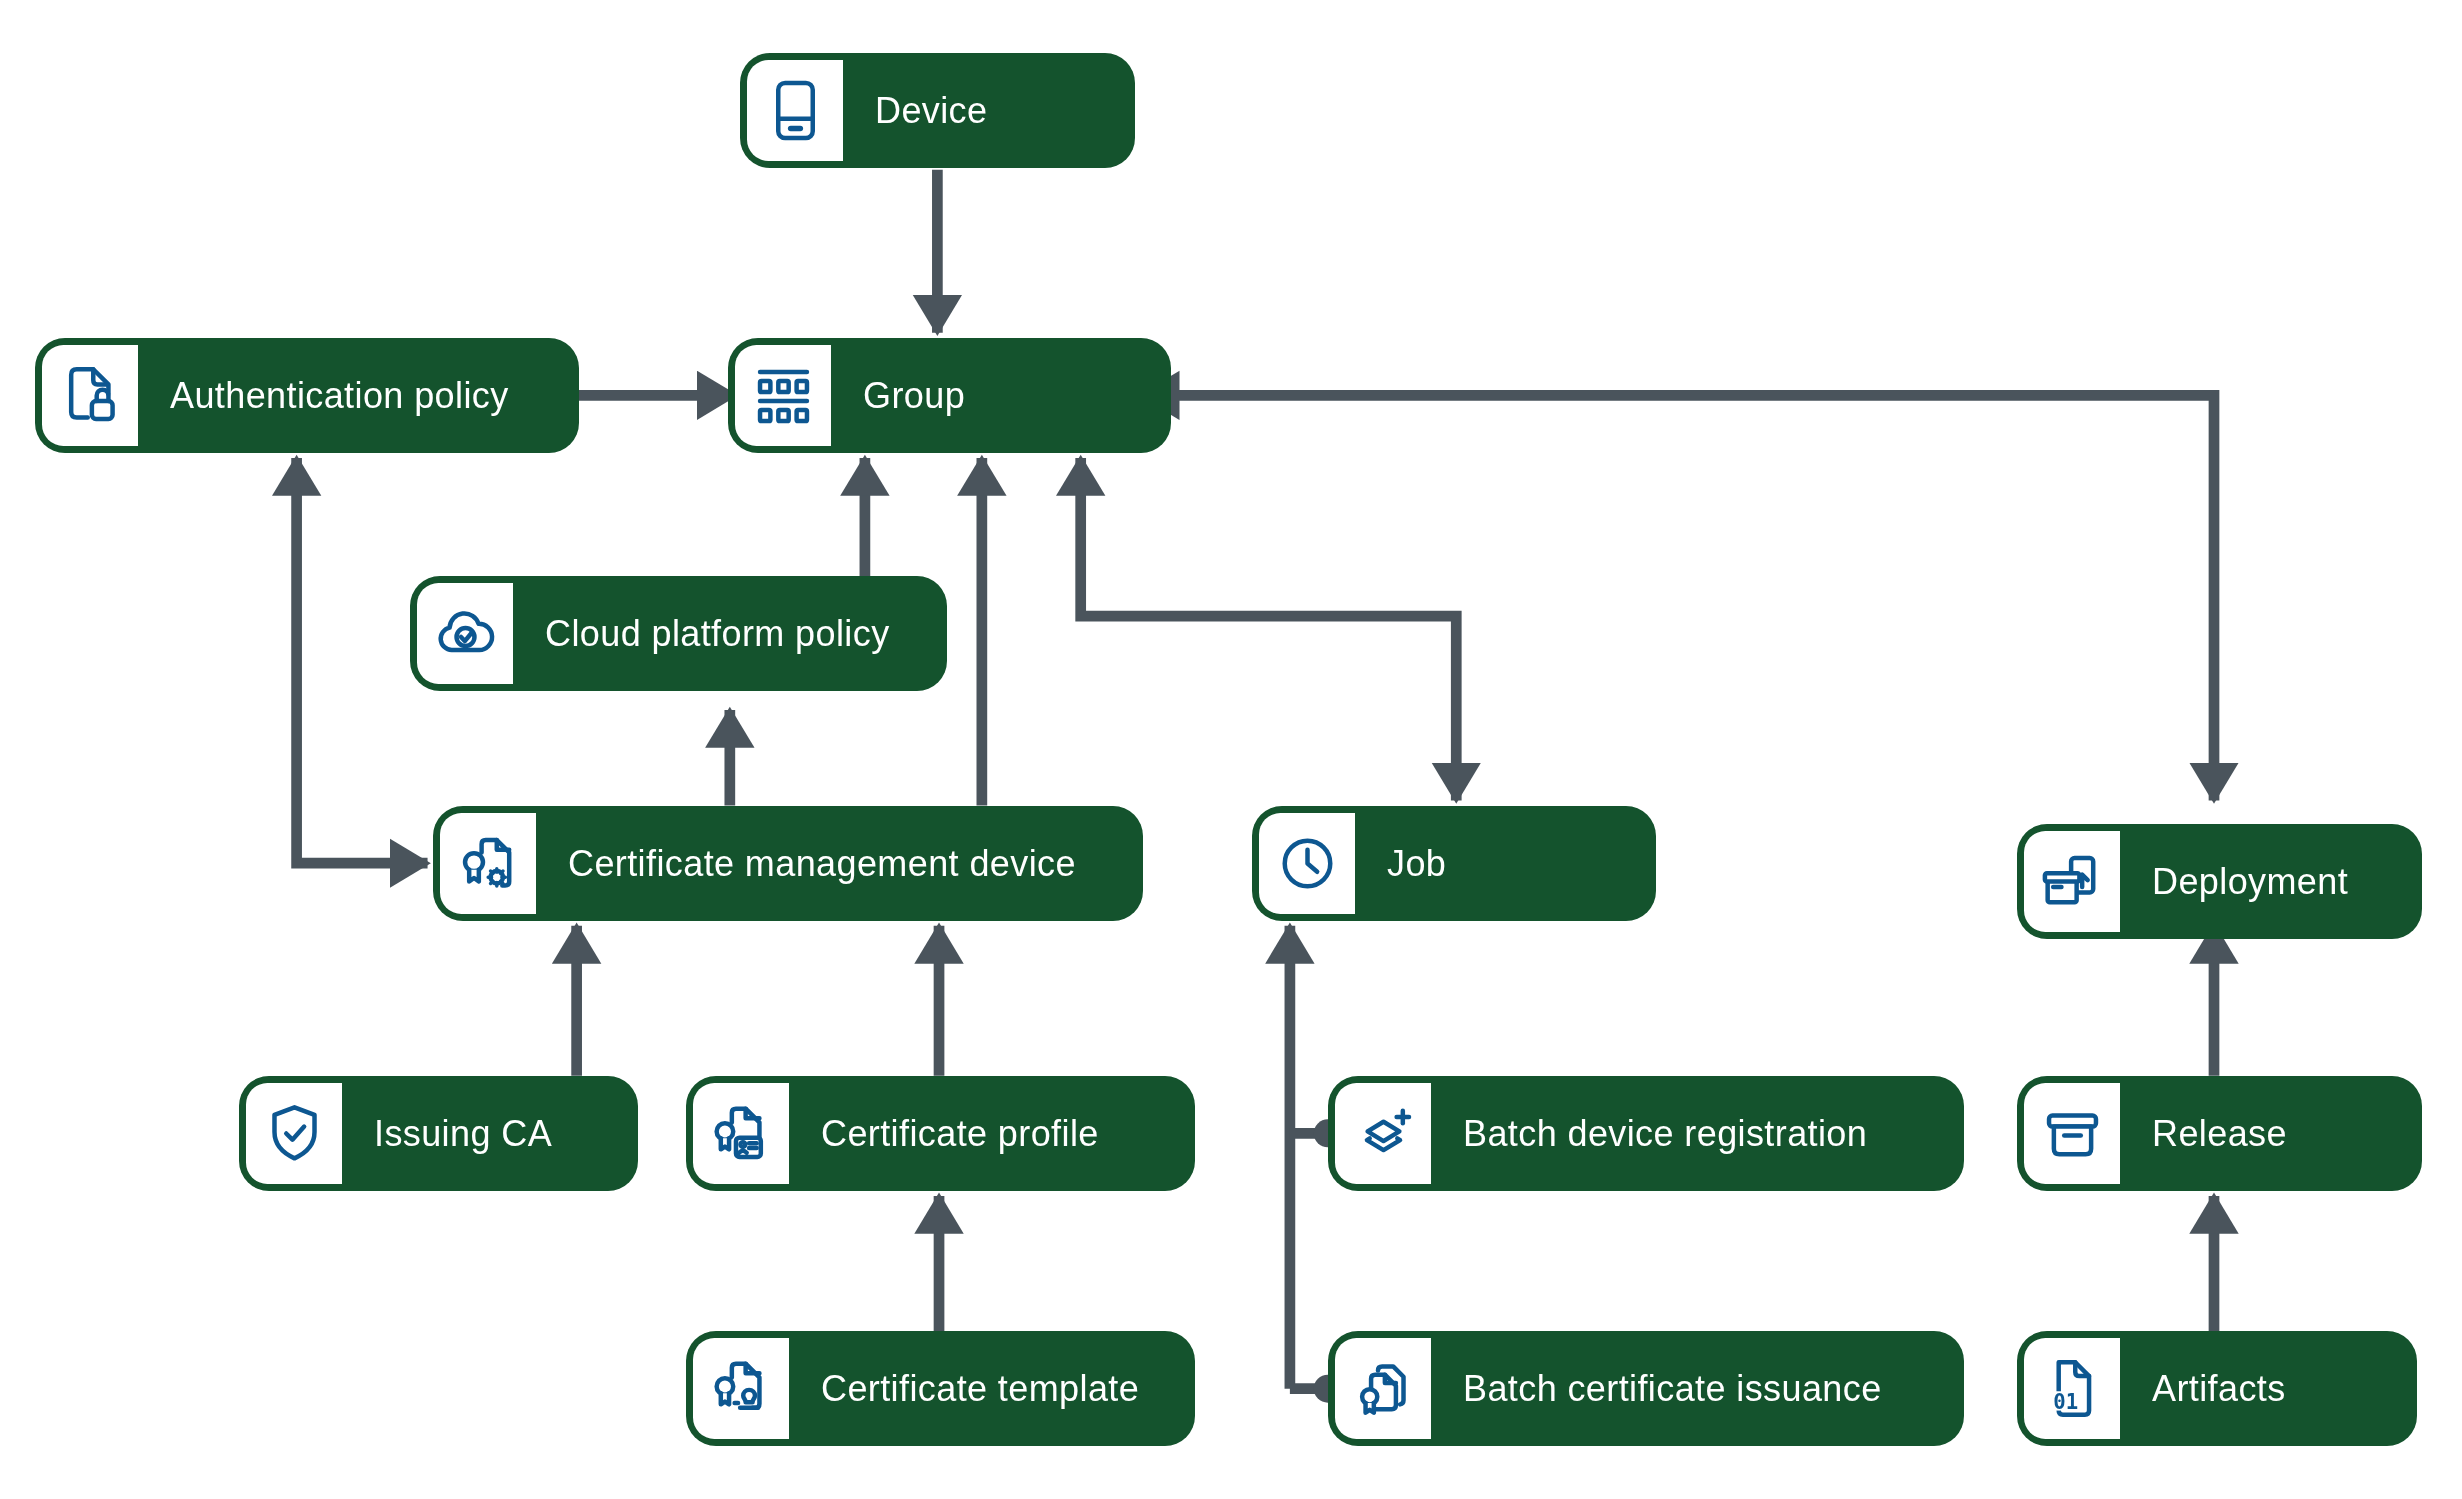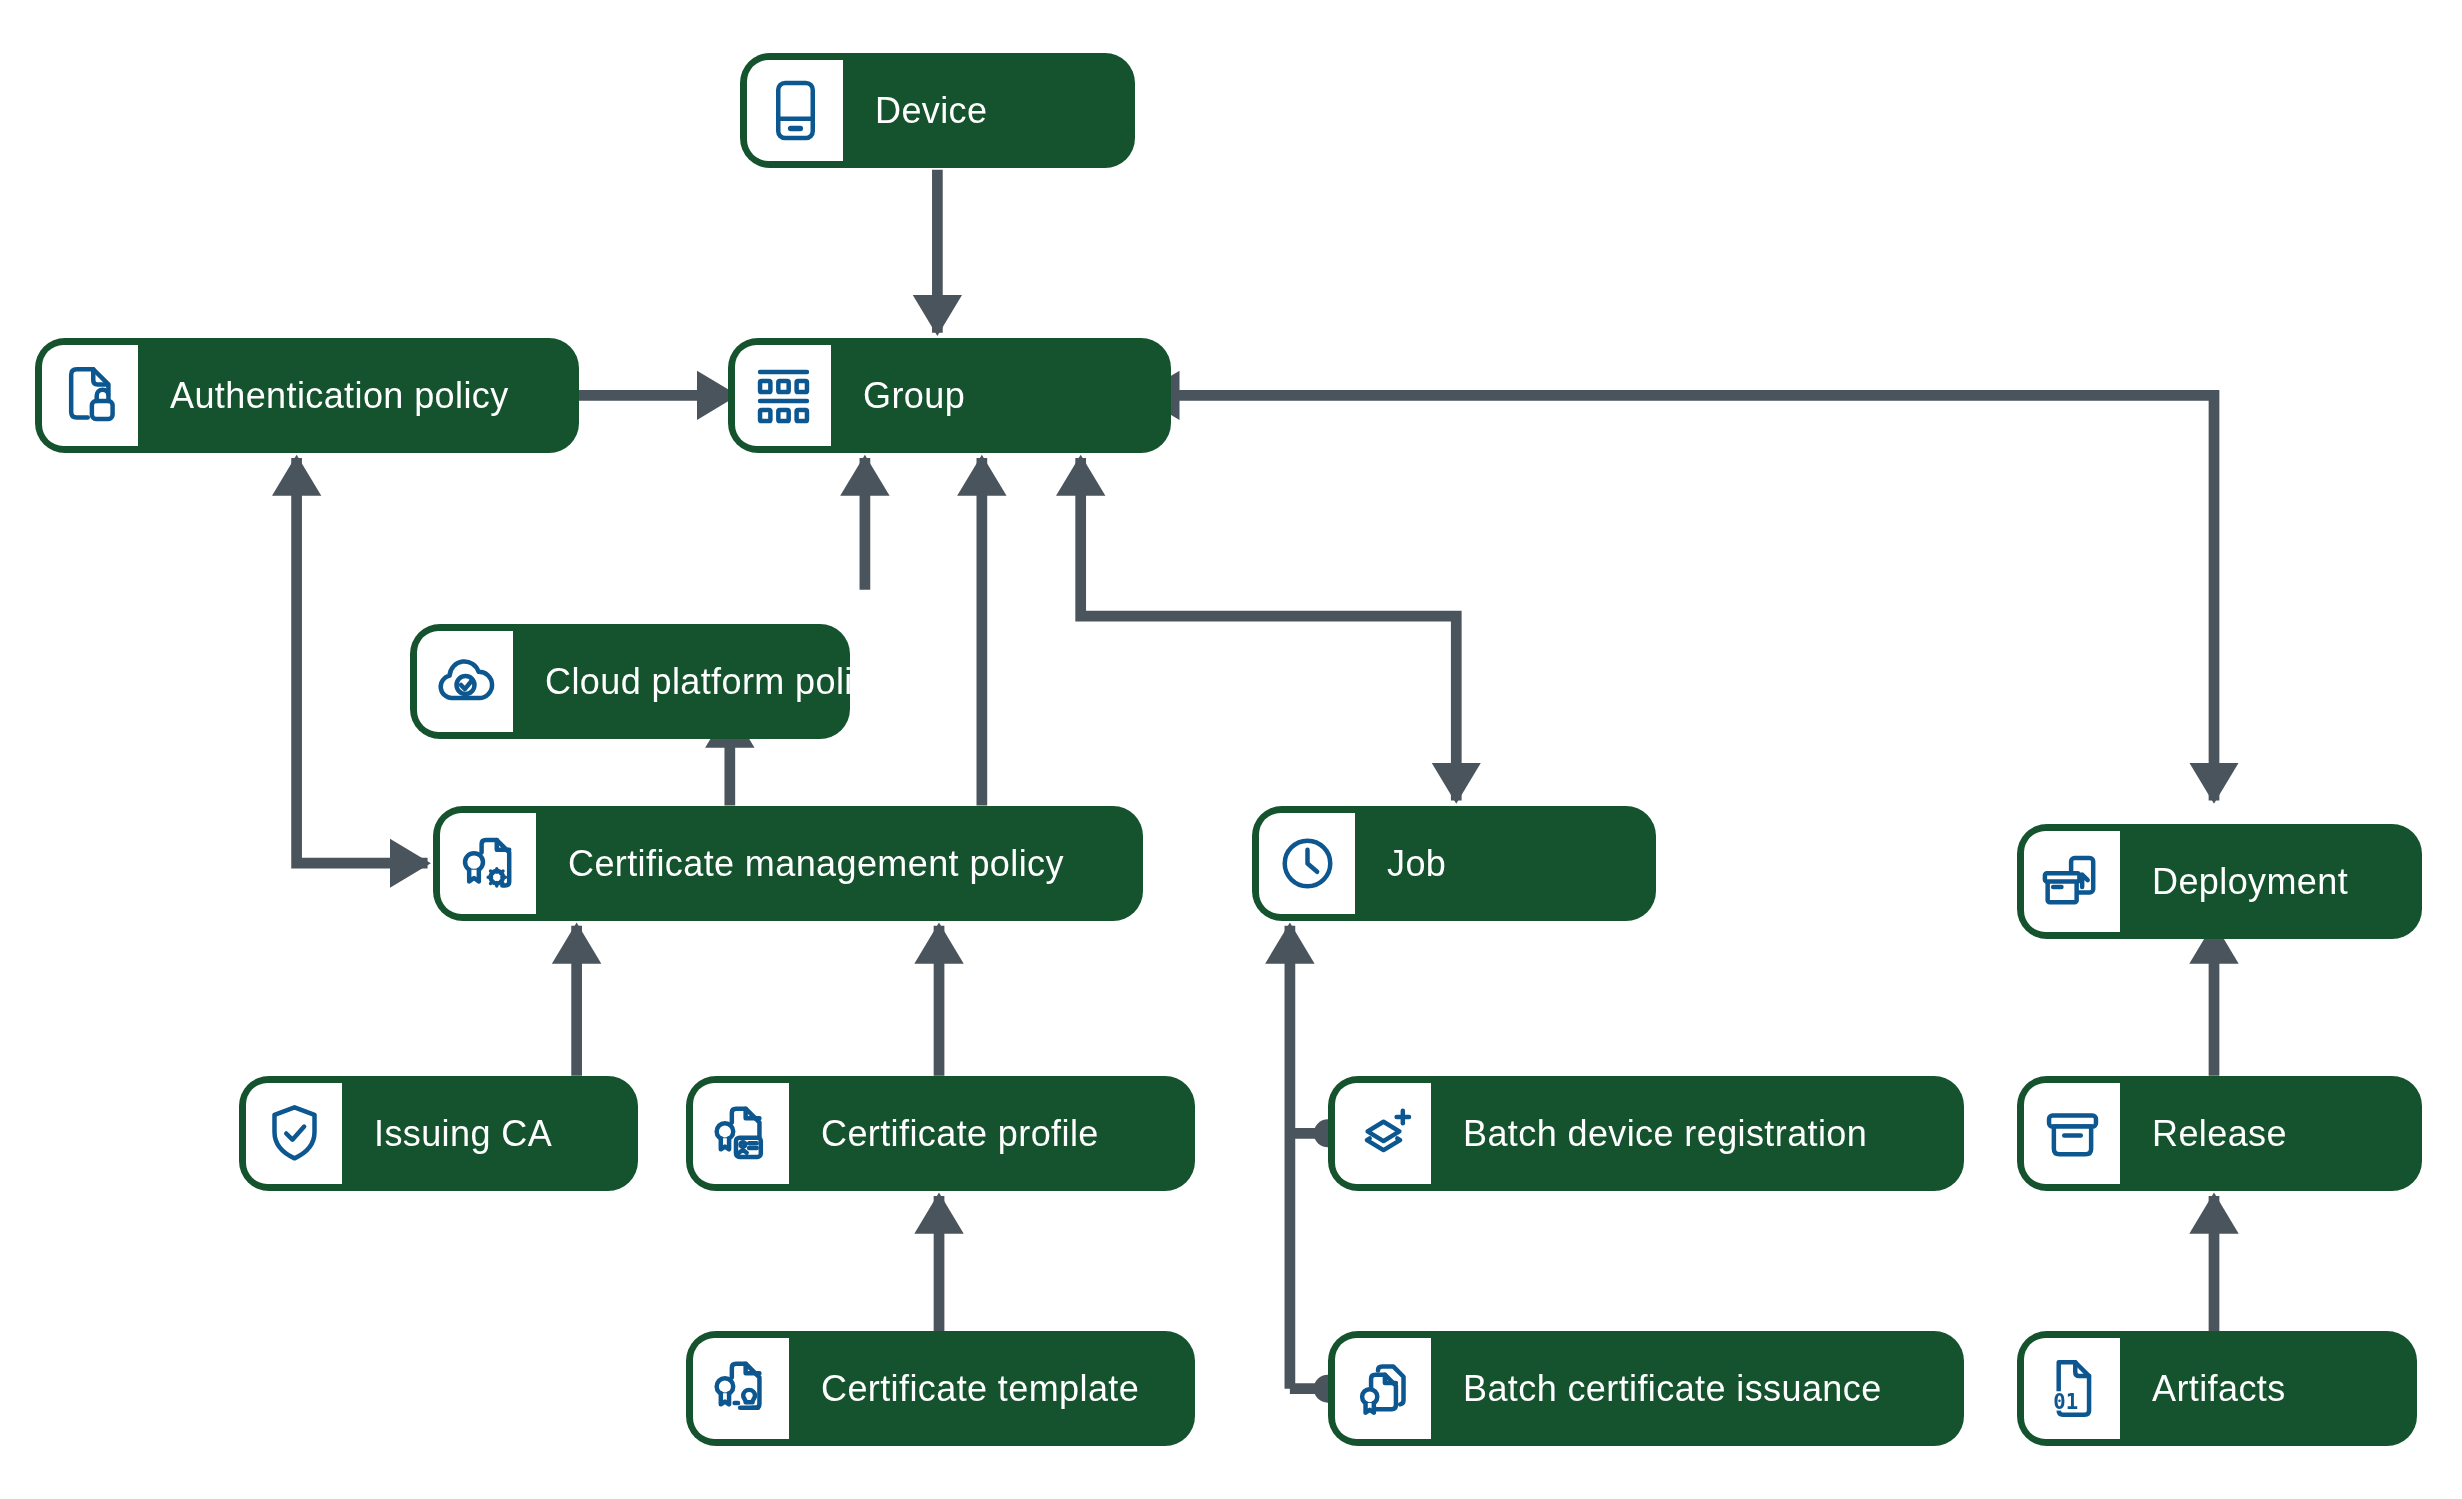--- a/index.html
+++ b/index.html
@@ -89,21 +89,21 @@
           <path d="M54 12 l22 22 v14"></path>
           <path d="M54 14 v14 q0 6 6 6 h14"></path>
           <rect class="fw" x="52" y="58" width="30" height="26" rx="6"></rect>
           <path d="M59 58 v-8 a8.5 8.5 0 0 1 17 0 v8"></path>
         </g>
       </svg>
     </span>
     <span class="label">Authentication policy</span>
   </div>
 
-  <div class="node" style="left:410px;top:624px;width:440px;text-align:right;">
+  <div class="node" style="left:410px;top:576px;width:537px;text-align:right;">
     <span class="tile">
       <svg class="ic" viewBox="0 0 100 100">
         <g class="st">
           <path d="M30 74 a16.5 16.5 0 0 1 -3 -32.6 A21.5 21.5 0 0 1 69 36 A15 15 0 0 1 70 74 Z"></path>
           <circle cx="50" cy="55" r="13"></circle>
           <path d="M43.5 55 l5.5 6 l10 -12"></path>
         </g>
       </svg>
     </span>
     <span class="label">Cloud platform policy</span>
@@ -115,21 +115,21 @@
         <g class="st">
           <path d="M40 34 v-12 q0 -6 6 -6 h16 l18 18 v42 q0 6 -6 6 h-4"></path>
           <path d="M62 16 v14 h18"></path>
           <circle class="fw" cx="29" cy="48" r="13"></circle>
           <path class="fw" d="M22 59 v17 l7 -5 l7 5 v-17"></path>
           <circle class="fw" cx="62" cy="70" r="9"></circle>
           <path d="M62 57.5 v5 M62 77.5 v5 M49.5 70 h5 M69.5 70 h5 M53 61 l3.5 3.5 M67.5 75.5 l3.5 3.5 M71 61 l-3.5 3.5 M56.5 75.5 L53 79" stroke-width="5"></path>
         </g>
       </svg>
     </span>
-    <span class="label">Certificate management policy</span>
+    <span class="label">Certificate management device</span>
   </div>
 
   <div class="node" style="left:1252px;top:806px;width:404px;">
     <span class="tile">
       <svg class="ic" viewBox="0 0 100 100">
         <g class="st">
           <circle cx="50" cy="50" r="33"></circle>
           <path d="M50 30 V50 L64 62"></path>
         </g>
       </svg>

